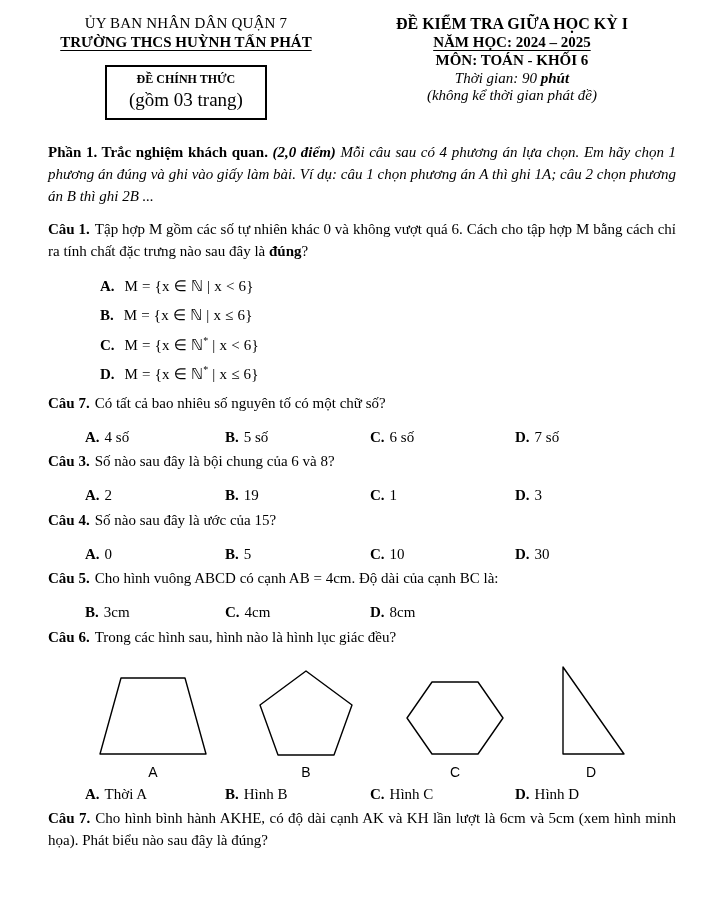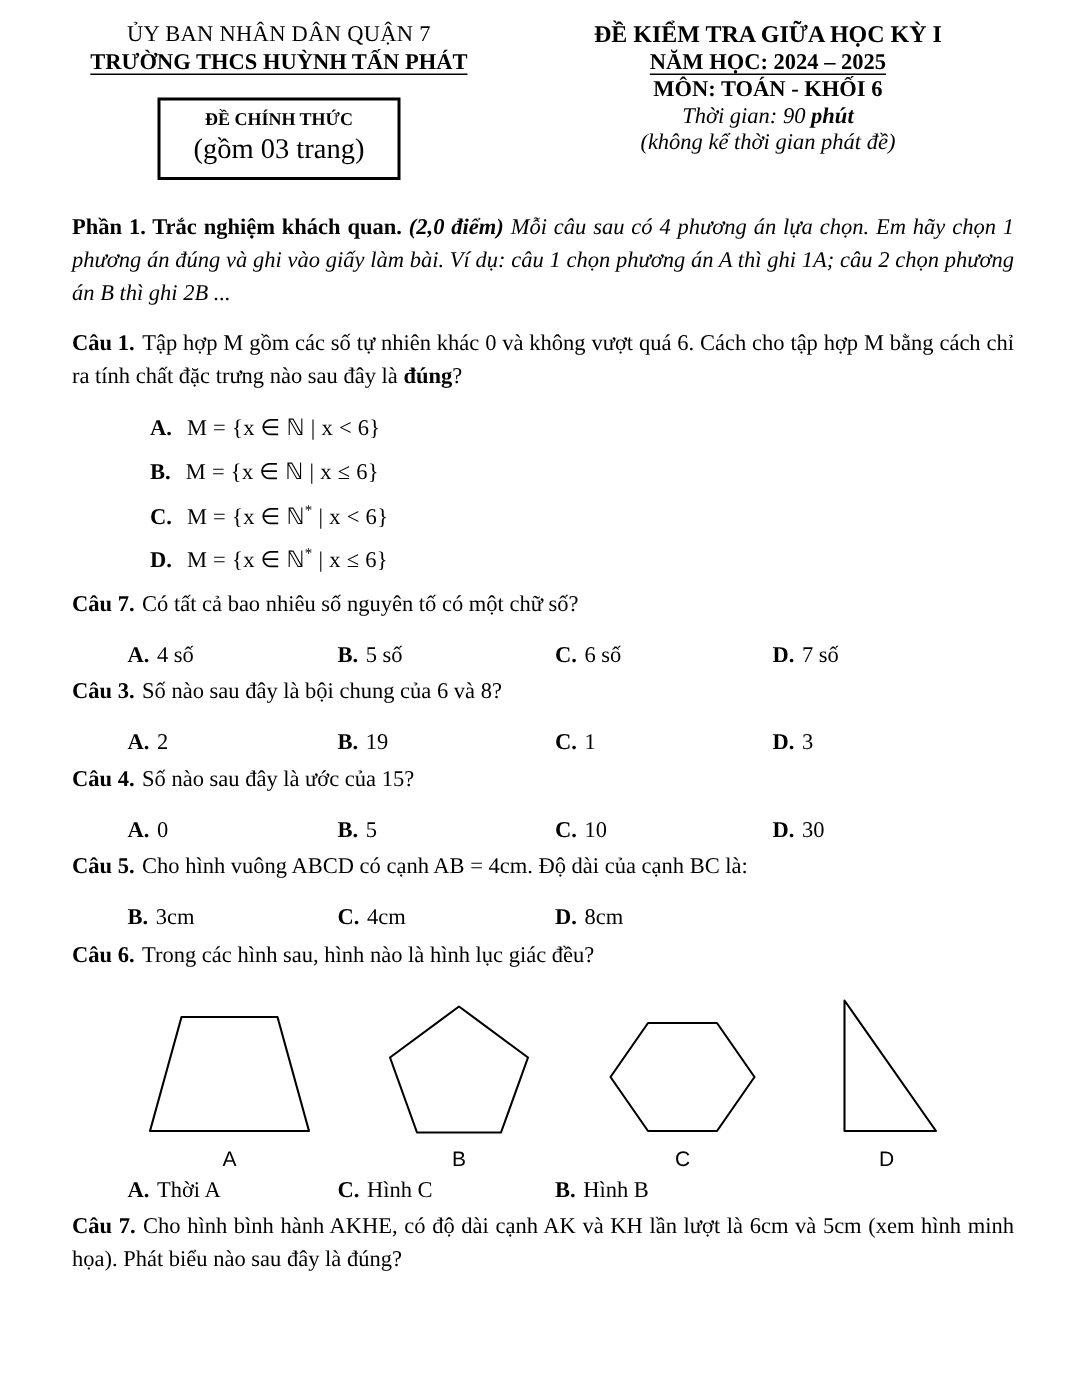--- a/index.html
+++ b/index.html
@@ -171,22 +171,23 @@
       </div>
       <div class="fig-item">
         <svg width="74" height="96" viewBox="0 0 74 96">
           <polygon class="shape" points="9,4 9,91 70,91"></polygon>
         </svg>
         <div class="fig-label">D</div>
       </div>
     </div>
     <div class="opt-row">
       <span><span class="k">A.</span><span>Thời A</span></span>
+      <span><span class="k">B.</span><span>Hình B</span></span>
       <span><span class="k">C.</span><span>Hình C</span></span>
-      <span><span class="k">B.</span><span>Hình B</span></span>
+      <span><span class="k">D.</span><span>Hình D</span></span>
     </div>
 
     <p class="q">
       <span class="q-label">Câu 7.</span><span>Cho hình bình hành AKHE, có độ dài cạnh AK và KH lần lượt là 6cm và 5cm (xem hình minh họa). Phát biểu nào sau đây là đúng?</span>
     </p>
 
   </div>
 </div>
 
 </body></html>

